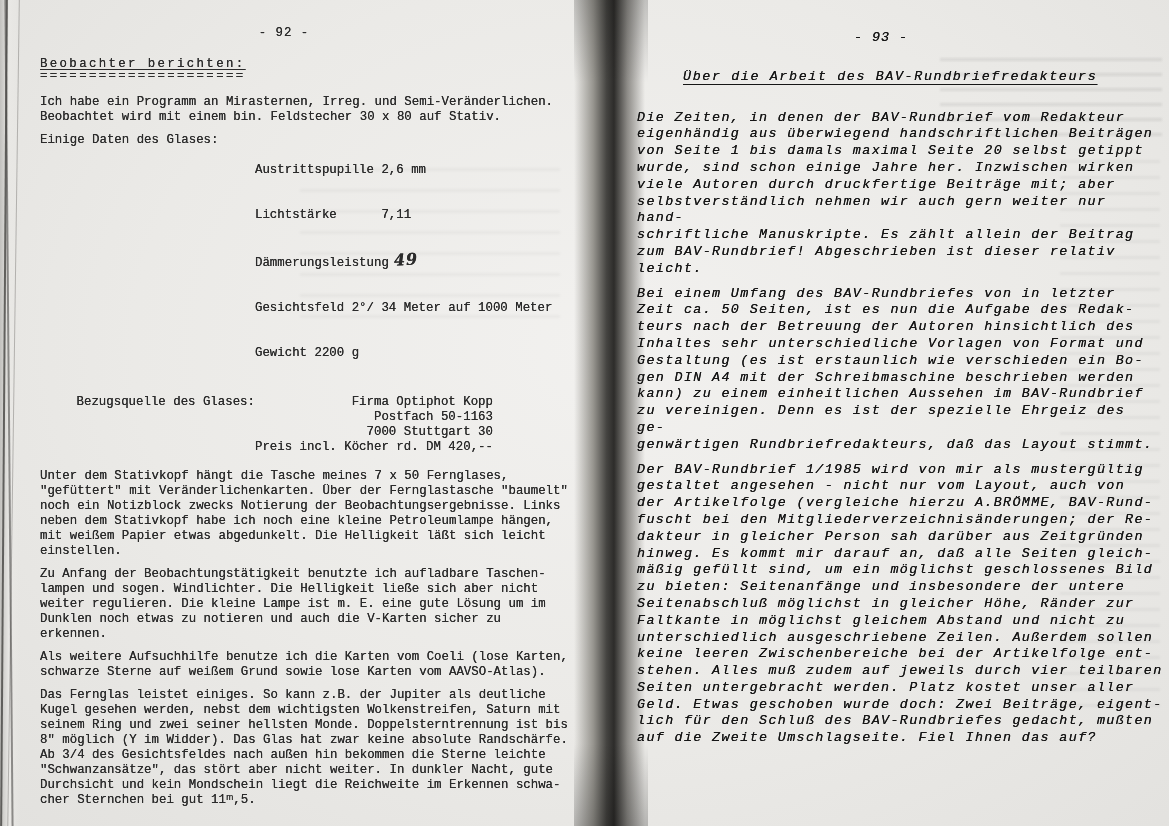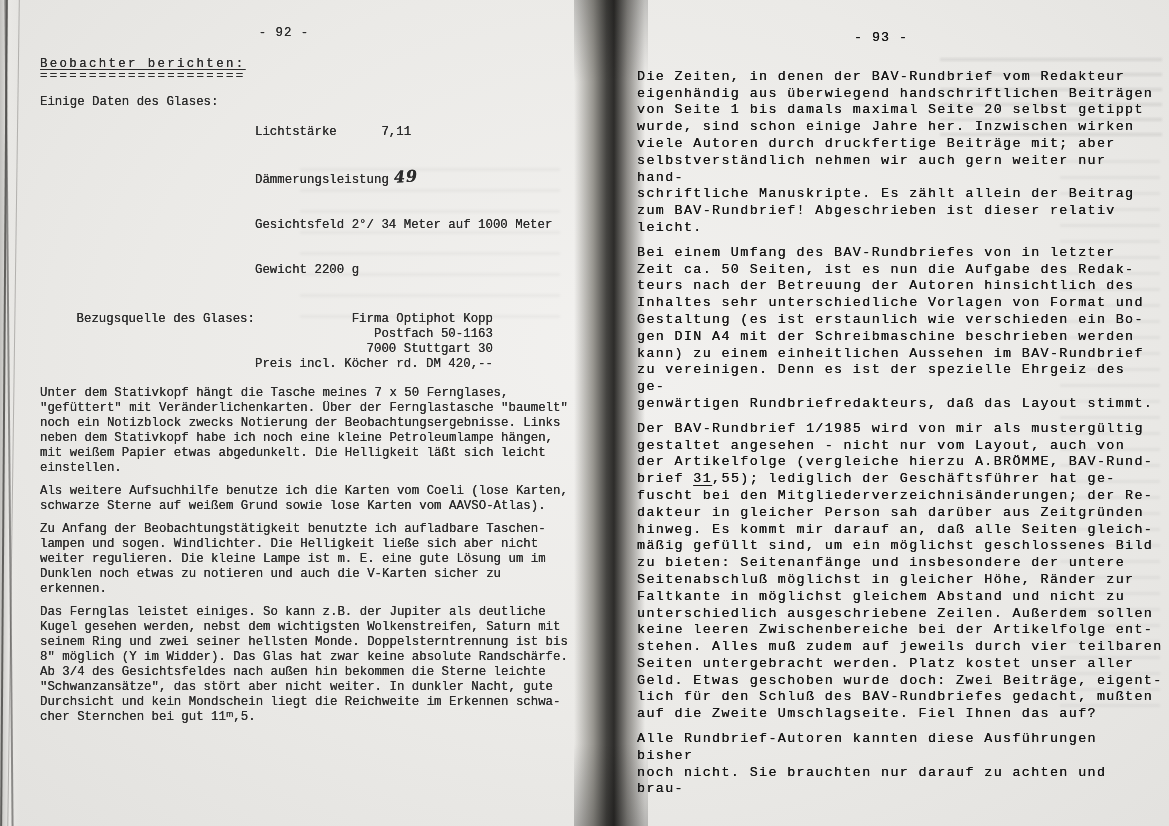--- a/index.html
+++ b/index.html
@@ -39,20 +39,21 @@
   .page{position:absolute;}
   .page.left{
     left:40px;top:26px;width:544px;
     font-size:12.4px;line-height:15.0px;color:#2b2b2b;
     text-shadow:0 0 .3px #2b2b2b;
   }
   .page.right{
     left:637px;top:30px;width:530px;
     font-size:13.4px;line-height:16.8px;letter-spacing:1.35px;color:#161616;
     text-shadow:0 0 .55px #161616;
+    font-style:italic;
   }
   .pageno{text-align:center;letter-spacing:1px;}
   .page.left .pageno{margin:0 56px 16px 0;}
   .page.right .pageno{margin:0 42px 22px 0;}
 
   .sec-head{letter-spacing:2.35px;text-decoration:underline;text-underline-offset:2px;}
   .sec-head-ul{letter-spacing:2.35px;line-height:9px;margin:0 0 13px 0;overflow:hidden;height:10px;}
   h1{font-size:inherit;font-weight:bold;margin:0;}
   .title-l{
     margin:0 0 14px 64px;letter-spacing:1.3px;font-weight:normal;
@@ -95,24 +96,27 @@
   <div class="ghost g2"></div>
   <div class="ghost g3"></div>
 
   <section class="page left">
     <div class="pageno">- 92 -</div>
 
     <div class="sec-head">Beobachter berichten:</div>
     <div class="sec-head-ul">=====================</div>
 
 
+    <p class="para">Ich habe ein Programm an Mirasternen, Irreg. und Semi-Veränderlichen.
+Beobachtet wird mit einem bin. Feldstecher 30 x 80 auf Stativ.</p>
 
     <div class="cols">
       <div class="clabel">Einige Daten des Glases:</div>
       <div class="cvals">
+        <div>Austrittspupille 2,6 mm</div>
         <div>Lichtstärke      7,11</div>
         <div><span>Dämmerungsleistung</span><span class="hand">49</span></div>
         <div>Gesichtsfeld 2°/ 34 Meter auf 1000 Meter</div>
         <div>Gewicht 2200 g</div>
       </div>
     </div>
 
     <div class="cols src">
       <div class="clabel">Bezugsquelle des Glases:</div>
       <div class="cvals">Firma Optiphot Kopp
@@ -120,40 +124,41 @@
      7000 Stuttgart 30
 Preis incl. Köcher rd. DM 420,--</div>
     </div>
 
     <p class="para">Unter dem Stativkopf hängt die Tasche meines 7 x 50 Fernglases,
 "gefüttert" mit Veränderlichenkarten. Über der Fernglastasche "baumelt"
 noch ein Notizblock zwecks Notierung der Beobachtungsergebnisse. Links
 neben dem Stativkopf habe ich noch eine kleine Petroleumlampe hängen,
 mit weißem Papier etwas abgedunkelt. Die Helligkeit läßt sich leicht
 einstellen.</p>
-    <p class="para">Als weitere Aufsuchhilfe benutze ich die Karten vom Coeli (lose Karten,
-schwarze Sterne auf weißem Grund sowie lose Karten vom AAVSO-Atlas).</p>
     <p class="para">Zu Anfang der Beobachtungstätigkeit benutzte ich aufladbare Taschen-
 lampen und sogen. Windlichter. Die Helligkeit ließe sich aber nicht
 weiter regulieren. Die kleine Lampe ist m. E. eine gute Lösung um im
 Dunklen noch etwas zu notieren und auch die V-Karten sicher zu erkennen.</p>
+    <p class="para">Als weitere Aufsuchhilfe benutze ich die Karten vom Coeli (lose Karten,
+schwarze Sterne auf weißem Grund sowie lose Karten vom AAVSO-Atlas).</p>
     <p class="para">Das Fernglas leistet einiges. So kann z.B. der Jupiter als deutliche
 Kugel gesehen werden, nebst dem wichtigsten Wolkenstreifen, Saturn mit
 seinem Ring und zwei seiner hellsten Monde. Doppelsterntrennung ist bis
 8" möglich (Y im Widder). Das Glas hat zwar keine absolute Randschärfe.
 Ab 3/4 des Gesichtsfeldes nach außen hin bekommen die Sterne leichte
 "Schwanzansätze", das stört aber nicht weiter. In dunkler Nacht, gute
 Durchsicht und kein Mondschein liegt die Reichweite im Erkennen schwa-
 cher Sternchen bei gut 11ᵐ,5.</p>
 
   </section>
 
   <section class="page right">
     <div class="pageno">- 93 -</div>
 
+    <h1 class="title-r">Über die Arbeit des BAV-Rundbriefredakteurs</h1>
 
     <p class="para">Die Zeiten, in denen der BAV-Rundbrief vom Redakteur
 eigenhändig aus überwiegend handschriftlichen Beiträgen
 von Seite 1 bis damals maximal Seite 20 selbst getippt
 wurde, sind schon einige Jahre her. Inzwischen wirken
 viele Autoren durch druckfertige Beiträge mit; aber
 selbstverständlich nehmen wir auch gern weiter nur hand-
 schriftliche Manuskripte. Es zählt allein der Beitrag
 zum BAV-Rundbrief! Abgeschrieben ist dieser relativ
 leicht.</p>
@@ -164,34 +169,31 @@
 Gestaltung (es ist erstaunlich wie verschieden ein Bo-
 gen DIN A4 mit der Schreibmaschine beschrieben werden
 kann) zu einem einheitlichen Aussehen im BAV-Rundbrief
 zu vereinigen. Denn es ist der spezielle Ehrgeiz des ge-
 genwärtigen Rundbriefredakteurs, daß das Layout stimmt.</p>
 
     <div class="para-group">
       <p class="para m0">Der BAV-Rundbrief 1/1985 wird von mir als mustergültig
 gestaltet angesehen - nicht nur vom Layout, auch von
 der Artikelfolge (vergleiche hierzu A.BRÖMME, BAV-Rund-</p>
-      <div class="line"><span>brief </span><span class="u">31</span><span>,55); lediglich der Geschäftsführer hat ge-</span></div>
       <p class="para m0">fuscht bei den Mitgliederverzeichnisänderungen; der Re-
 dakteur in gleicher Person sah darüber aus Zeitgründen
 hinweg. Es kommt mir darauf an, daß alle Seiten gleich-
 mäßig gefüllt sind, um ein möglichst geschlossenes Bild
 zu bieten: Seitenanfänge und insbesondere der untere
 Seitenabschluß möglichst in gleicher Höhe, Ränder zur
 Faltkante in möglichst gleichem Abstand und nicht zu
 unterschiedlich ausgeschriebene Zeilen. Außerdem sollen
 keine leeren Zwischenbereiche bei der Artikelfolge ent-
 stehen. Alles muß zudem auf jeweils durch vier teilbaren
 Seiten untergebracht werden. Platz kostet unser aller
 Geld. Etwas geschoben wurde doch: Zwei Beiträge, eigent-
 lich für den Schluß des BAV-Rundbriefes gedacht, mußten
 auf die Zweite Umschlagseite. Fiel Ihnen das auf?</p>
     </div>
 
-    <p class="para">Alle Rundbrief-Autoren kannten diese Ausführungen bisher
-noch nicht. Sie brauchten nur darauf zu achten und brau-</p>
   </section>
 
 </div>
 
 </body></html>

